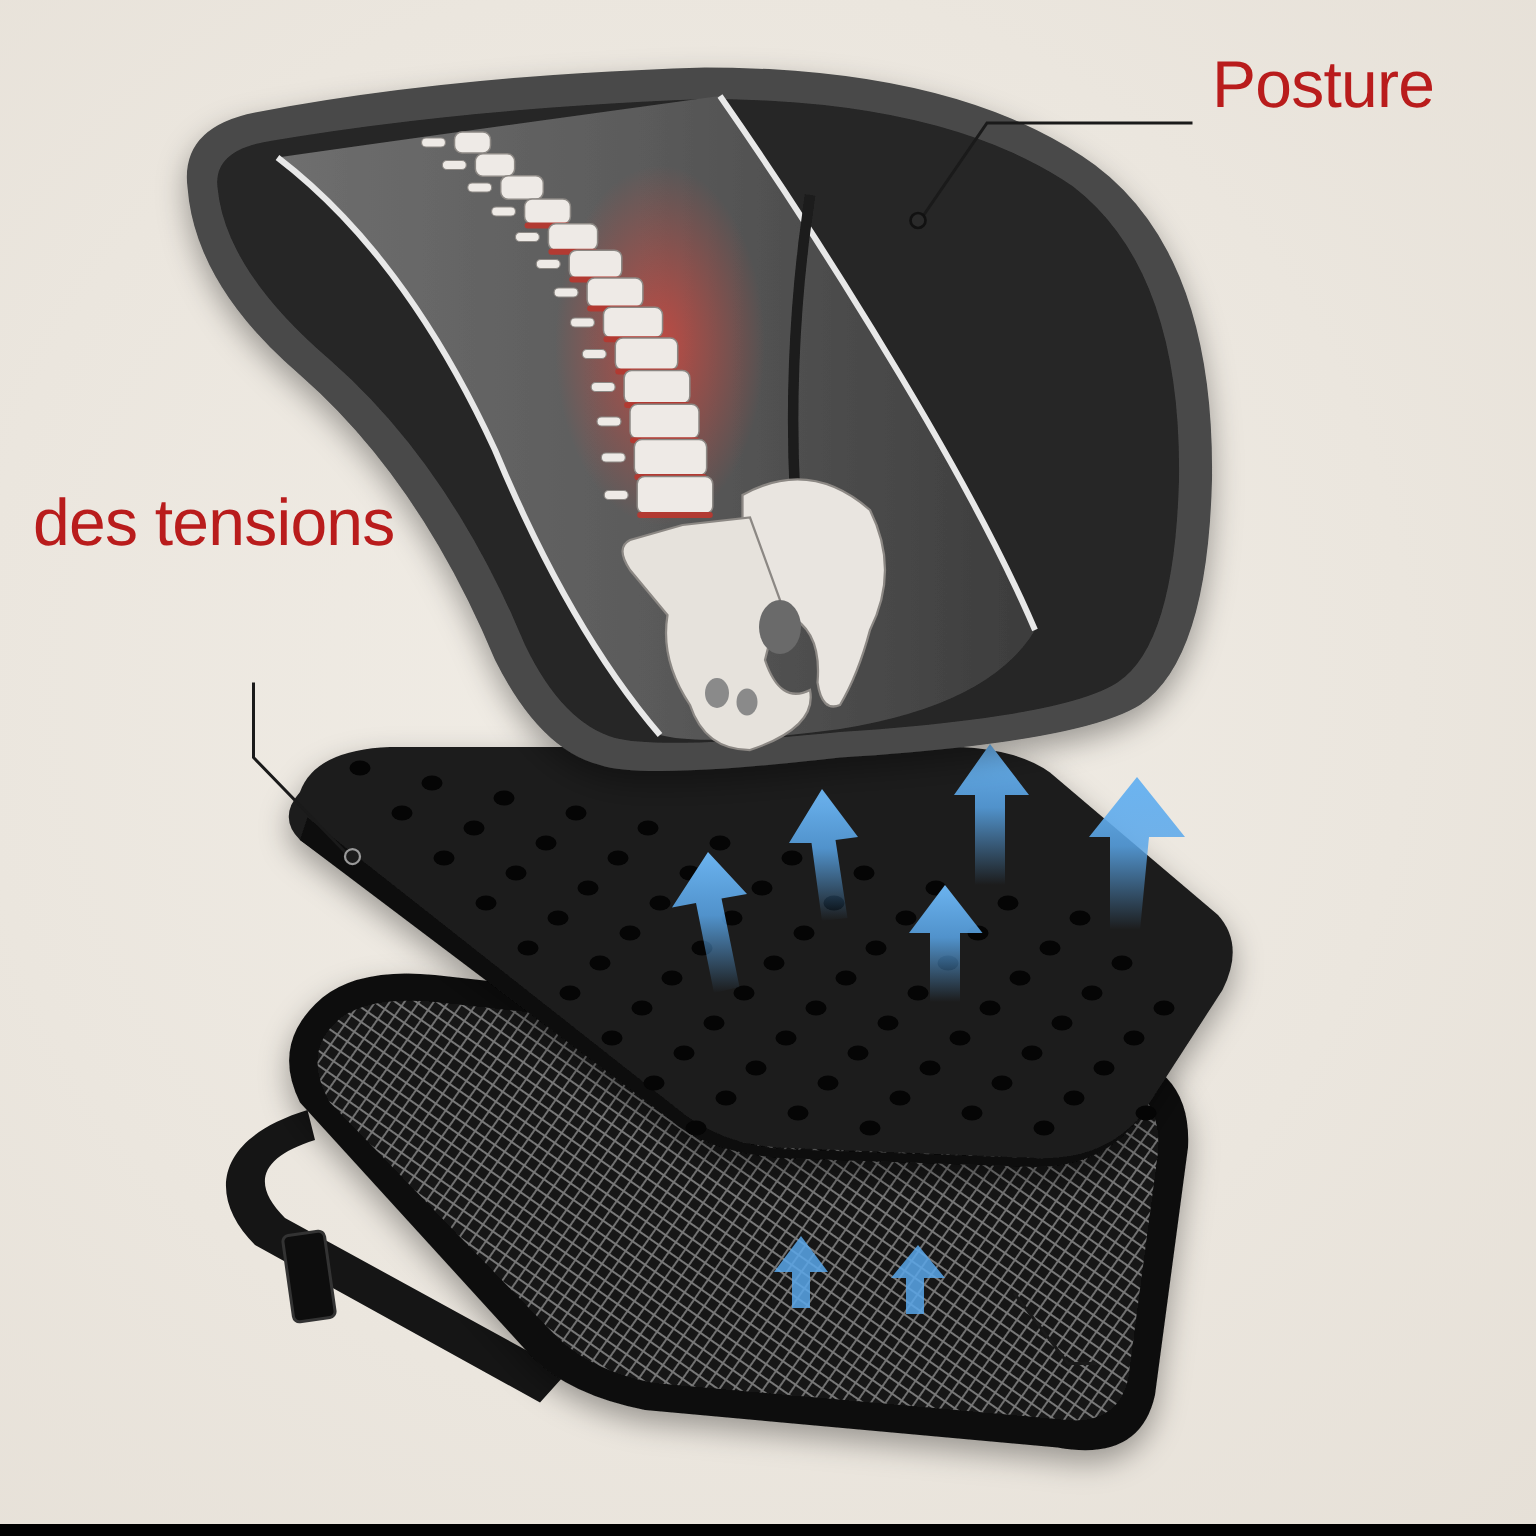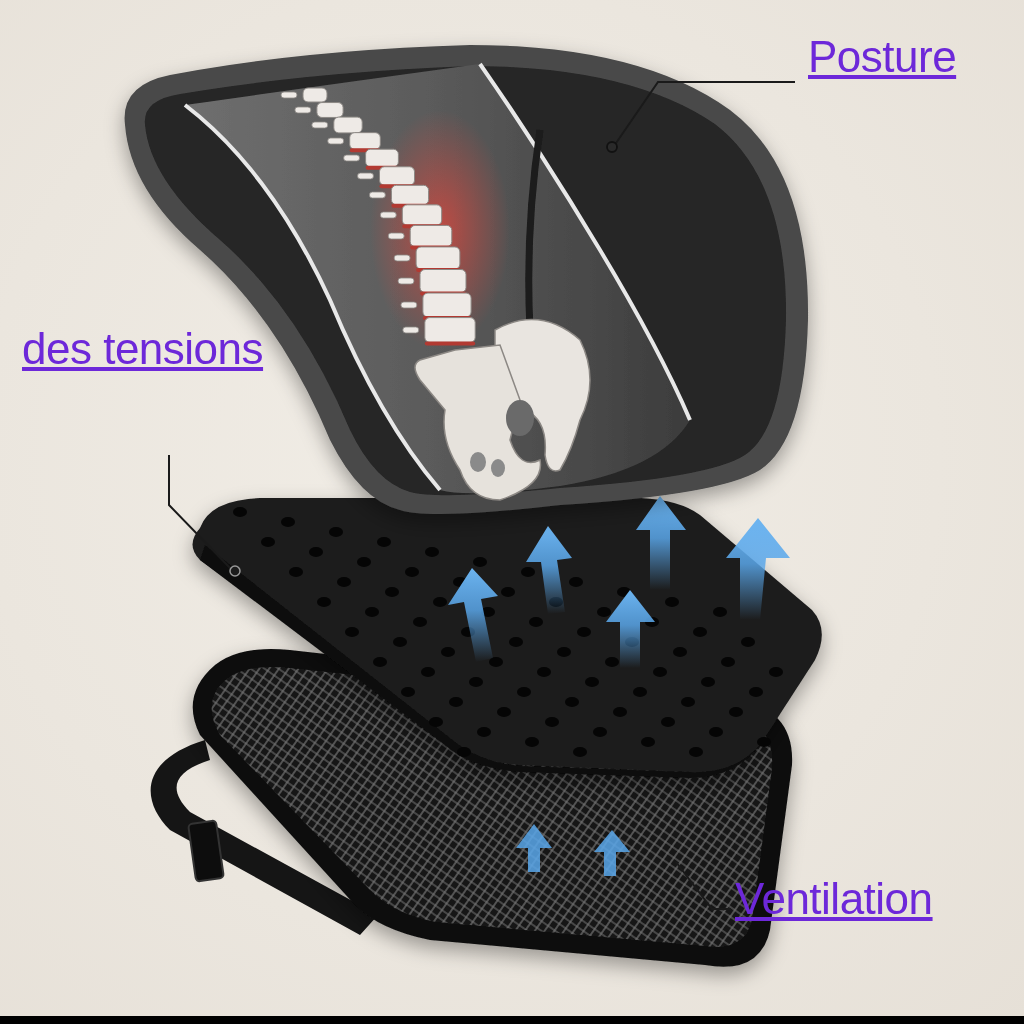--- a/index.html
+++ b/index.html
@@ -10,22 +10,22 @@
   }
   .bg {
     position: absolute; inset: 0;
     background: radial-gradient(ellipse at 45% 45%, #f1ede6 0%, #ebe6de 60%, #e6e0d7 100%);
   }
   .bottom-bar {
     position: absolute; left: 0; right: 0; bottom: 0; height: 8px; background: #000;
   }
   svg.art { position: absolute; left: 0; top: 0; width: 1024px; height: 1024px; }
   .label {
-    position: absolute; color: #6d28d9; font-size: 44px; line-height: 50px;
-    letter-spacing: -0.5px; white-space: nowrap; text-decoration: underline;
+    position: absolute; color: #b91c1c; font-size: 44px; line-height: 50px;
+    letter-spacing: -0.5px; white-space: nowrap;
   }
   .label span { display: block; }
   #label-posture { left: 808px; top: 32px; text-align: center; }
   #label-soulagement { left: 22px; top: 324px; }
   #label-ventilation { left: 735px; top: 874px; }
 </style>
 </head>
 <body>
 
 <div class="bg"></div>
@@ -235,16 +235,15 @@
   </g>
 </svg>
 
 <div class="label" id="label-posture">
   <span>Posture</span>
 </div>
 <div class="label" id="label-soulagement">
   <span>des tensions</span>
 </div>
 <div class="label" id="label-ventilation">
-  <span>Ventilation</span>
 </div>
 
 <div class="bottom-bar"></div>
 
 </body></html>

